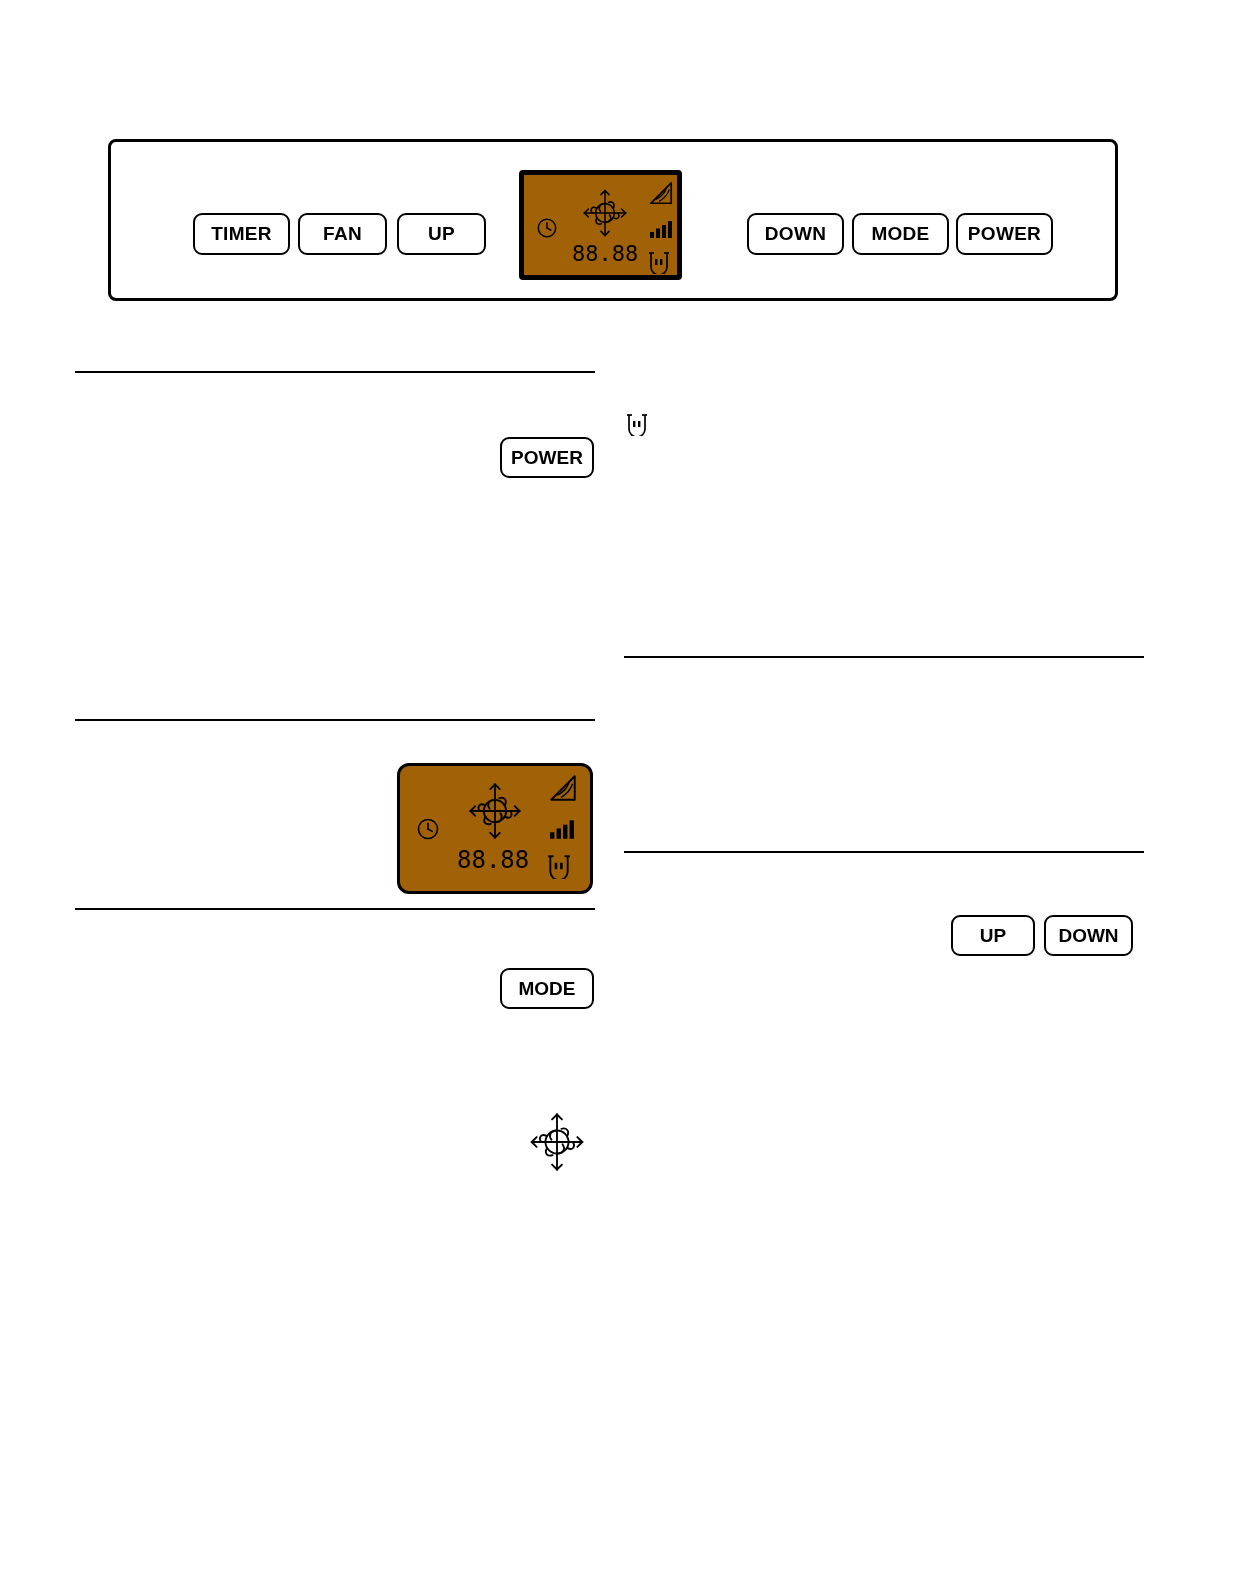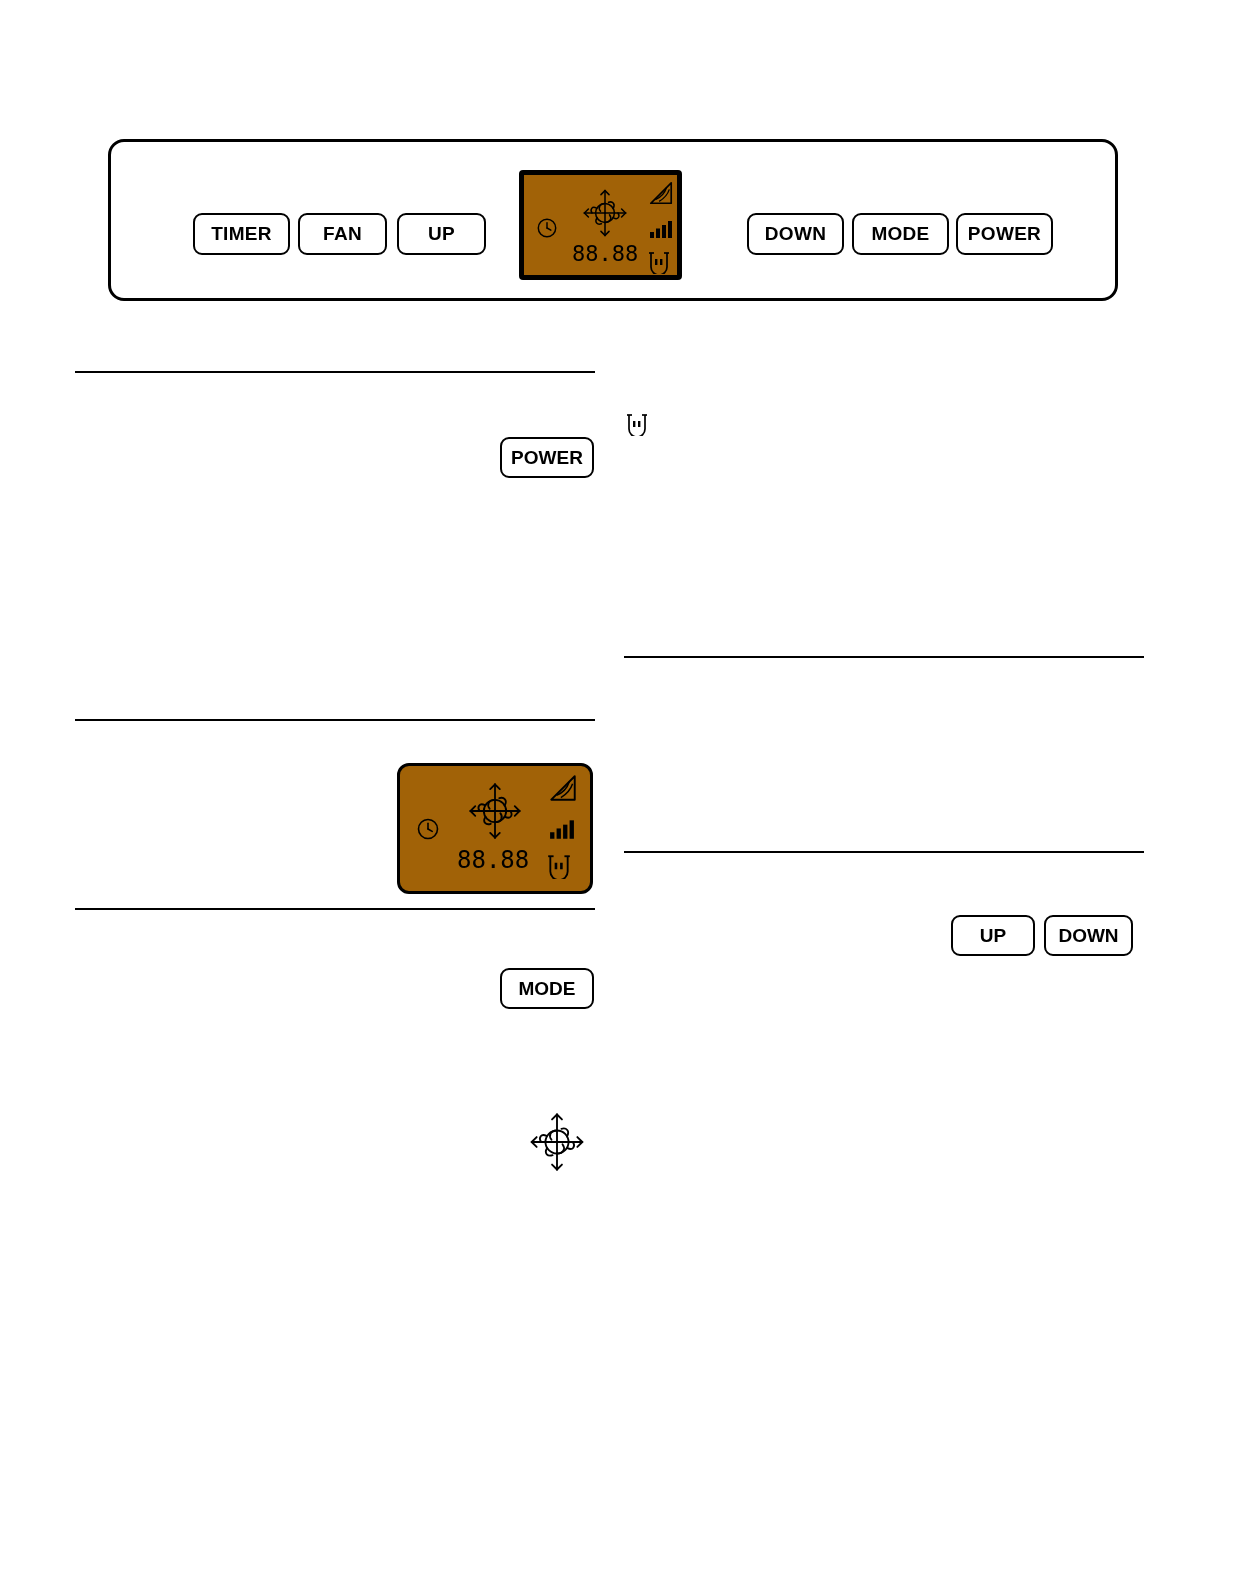--- a/index.html
+++ b/index.html
@@ -17,21 +17,21 @@
   }
 
   
   .panel {
     position: absolute;
     left: 108px;
     top: 139px;
     width: 1010px;
     height: 162px;
     border: 3px solid #000;
-    border-radius: 16px;
+    border-radius: 8px;
     box-sizing: border-box;
     background: #fff;
   }
 
   .btn {
     position: absolute;
     border: 2.5px solid #000;
     border-radius: 9px;
     background: #fff;
     display: flex;

